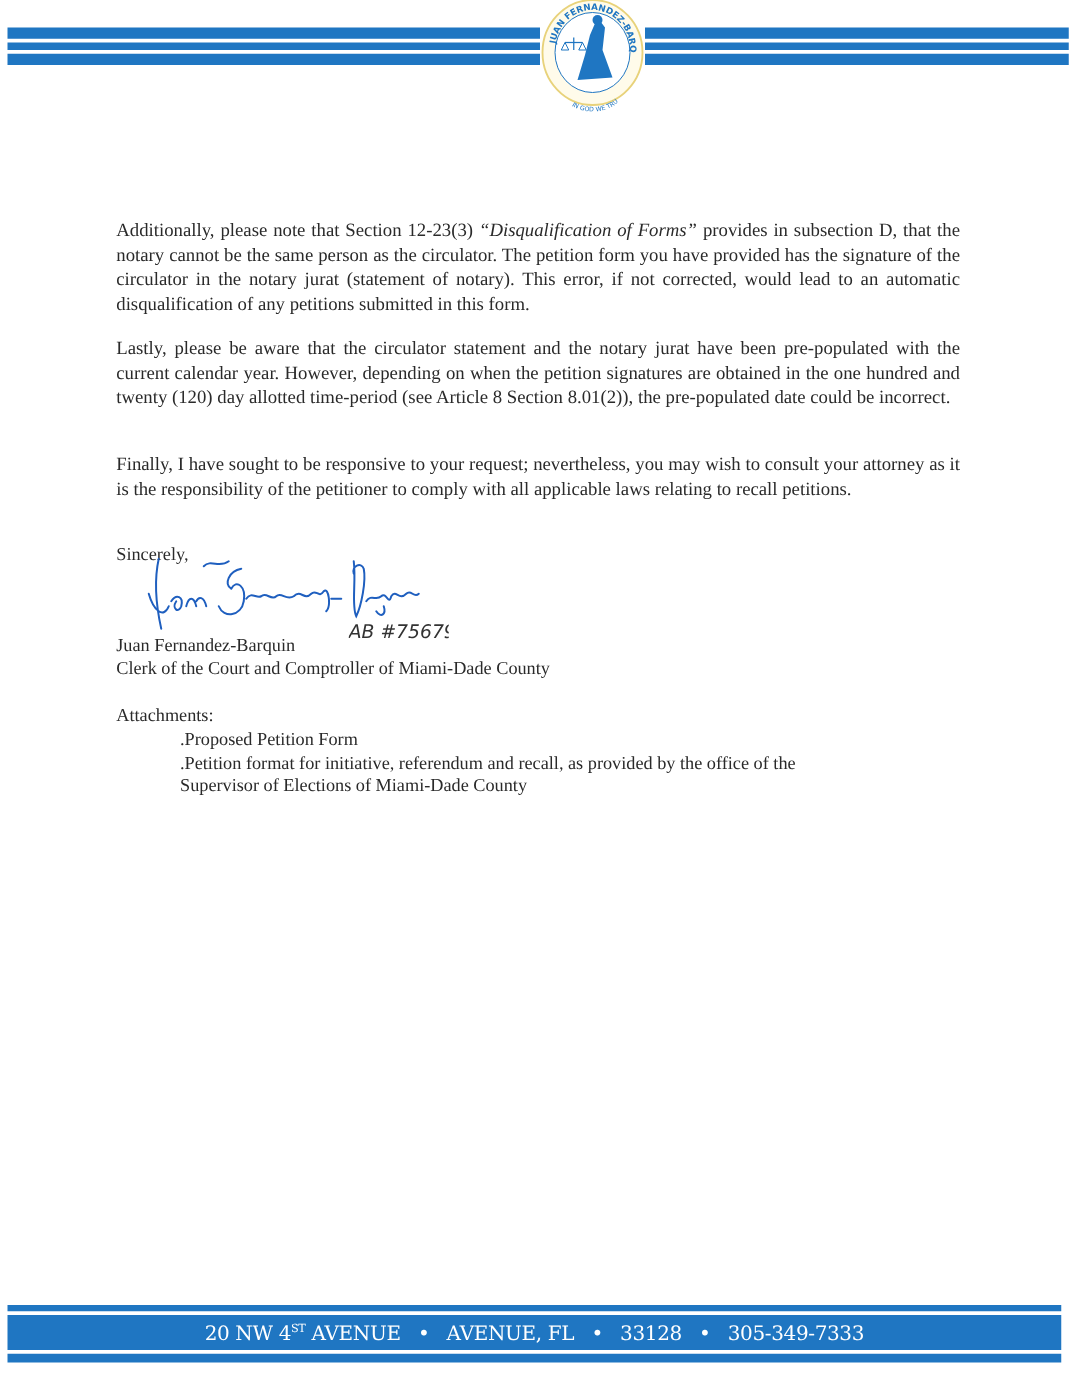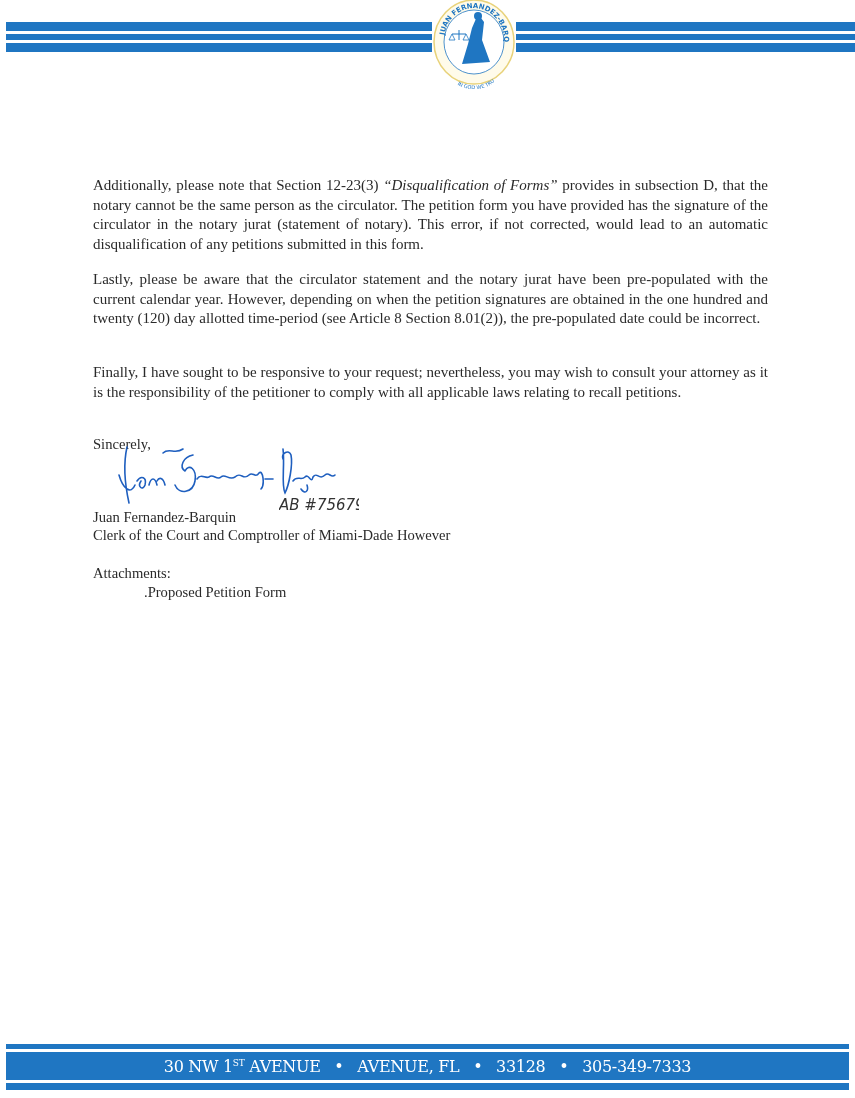--- a/index.html
+++ b/index.html
@@ -92,32 +92,33 @@
     <path d="M180 36 C184 30, 188 36, 192 32 C196 28, 198 40, 200 32 C204 26, 206 36, 212 30 C216 26, 218 34, 222 30"></path>
     <path d="M188 44 C192 50, 196 46, 194 40"></path>
   </g>
 </svg>
 
 <svg class="notary-mark" width="80" height="22" viewBox="0 0 80 22">
   <text x="0" y="16" font-size="15" font-family="DejaVu Sans, sans-serif" font-style="italic" fill="#333">AB #75679</text>
 </svg>
 
 <div class="signer-name">Juan Fernandez-Barquin</div>
-<div class="signer-title">Clerk of the Court and Comptroller of Miami-Dade However</div>
+<div class="signer-title">Clerk of the Court and Comptroller of Miami-Dade County</div>
 
 <div class="attachments-label">Attachments:</div>
 <ul class="attachments-list">
   <li>.Proposed Petition Form</li>
+  <li>.Petition format for initiative, referendum and recall, as provided by the office of the Supervisor of Elections of Miami-Dade County</li>
 </ul>
 
 <div class="footer">
   <div class="f-stripe-top"></div>
   <div class="f-band">
     <span class="f-text">
-      <span>30 NW 1</span><sup>ST</sup><span> AVENUE</span>
+      <span>20 NW 4</span><sup>ST</sup><span> AVENUE</span>
       <span class="bullet">•</span>
       <span>AVENUE, FL</span>
       <span class="bullet">•</span>
       <span>33128</span>
       <span class="bullet">•</span>
       <span>305-349-7333</span>
     </span>
   </div>
   <div class="f-stripe-bot"></div>
 </div>

